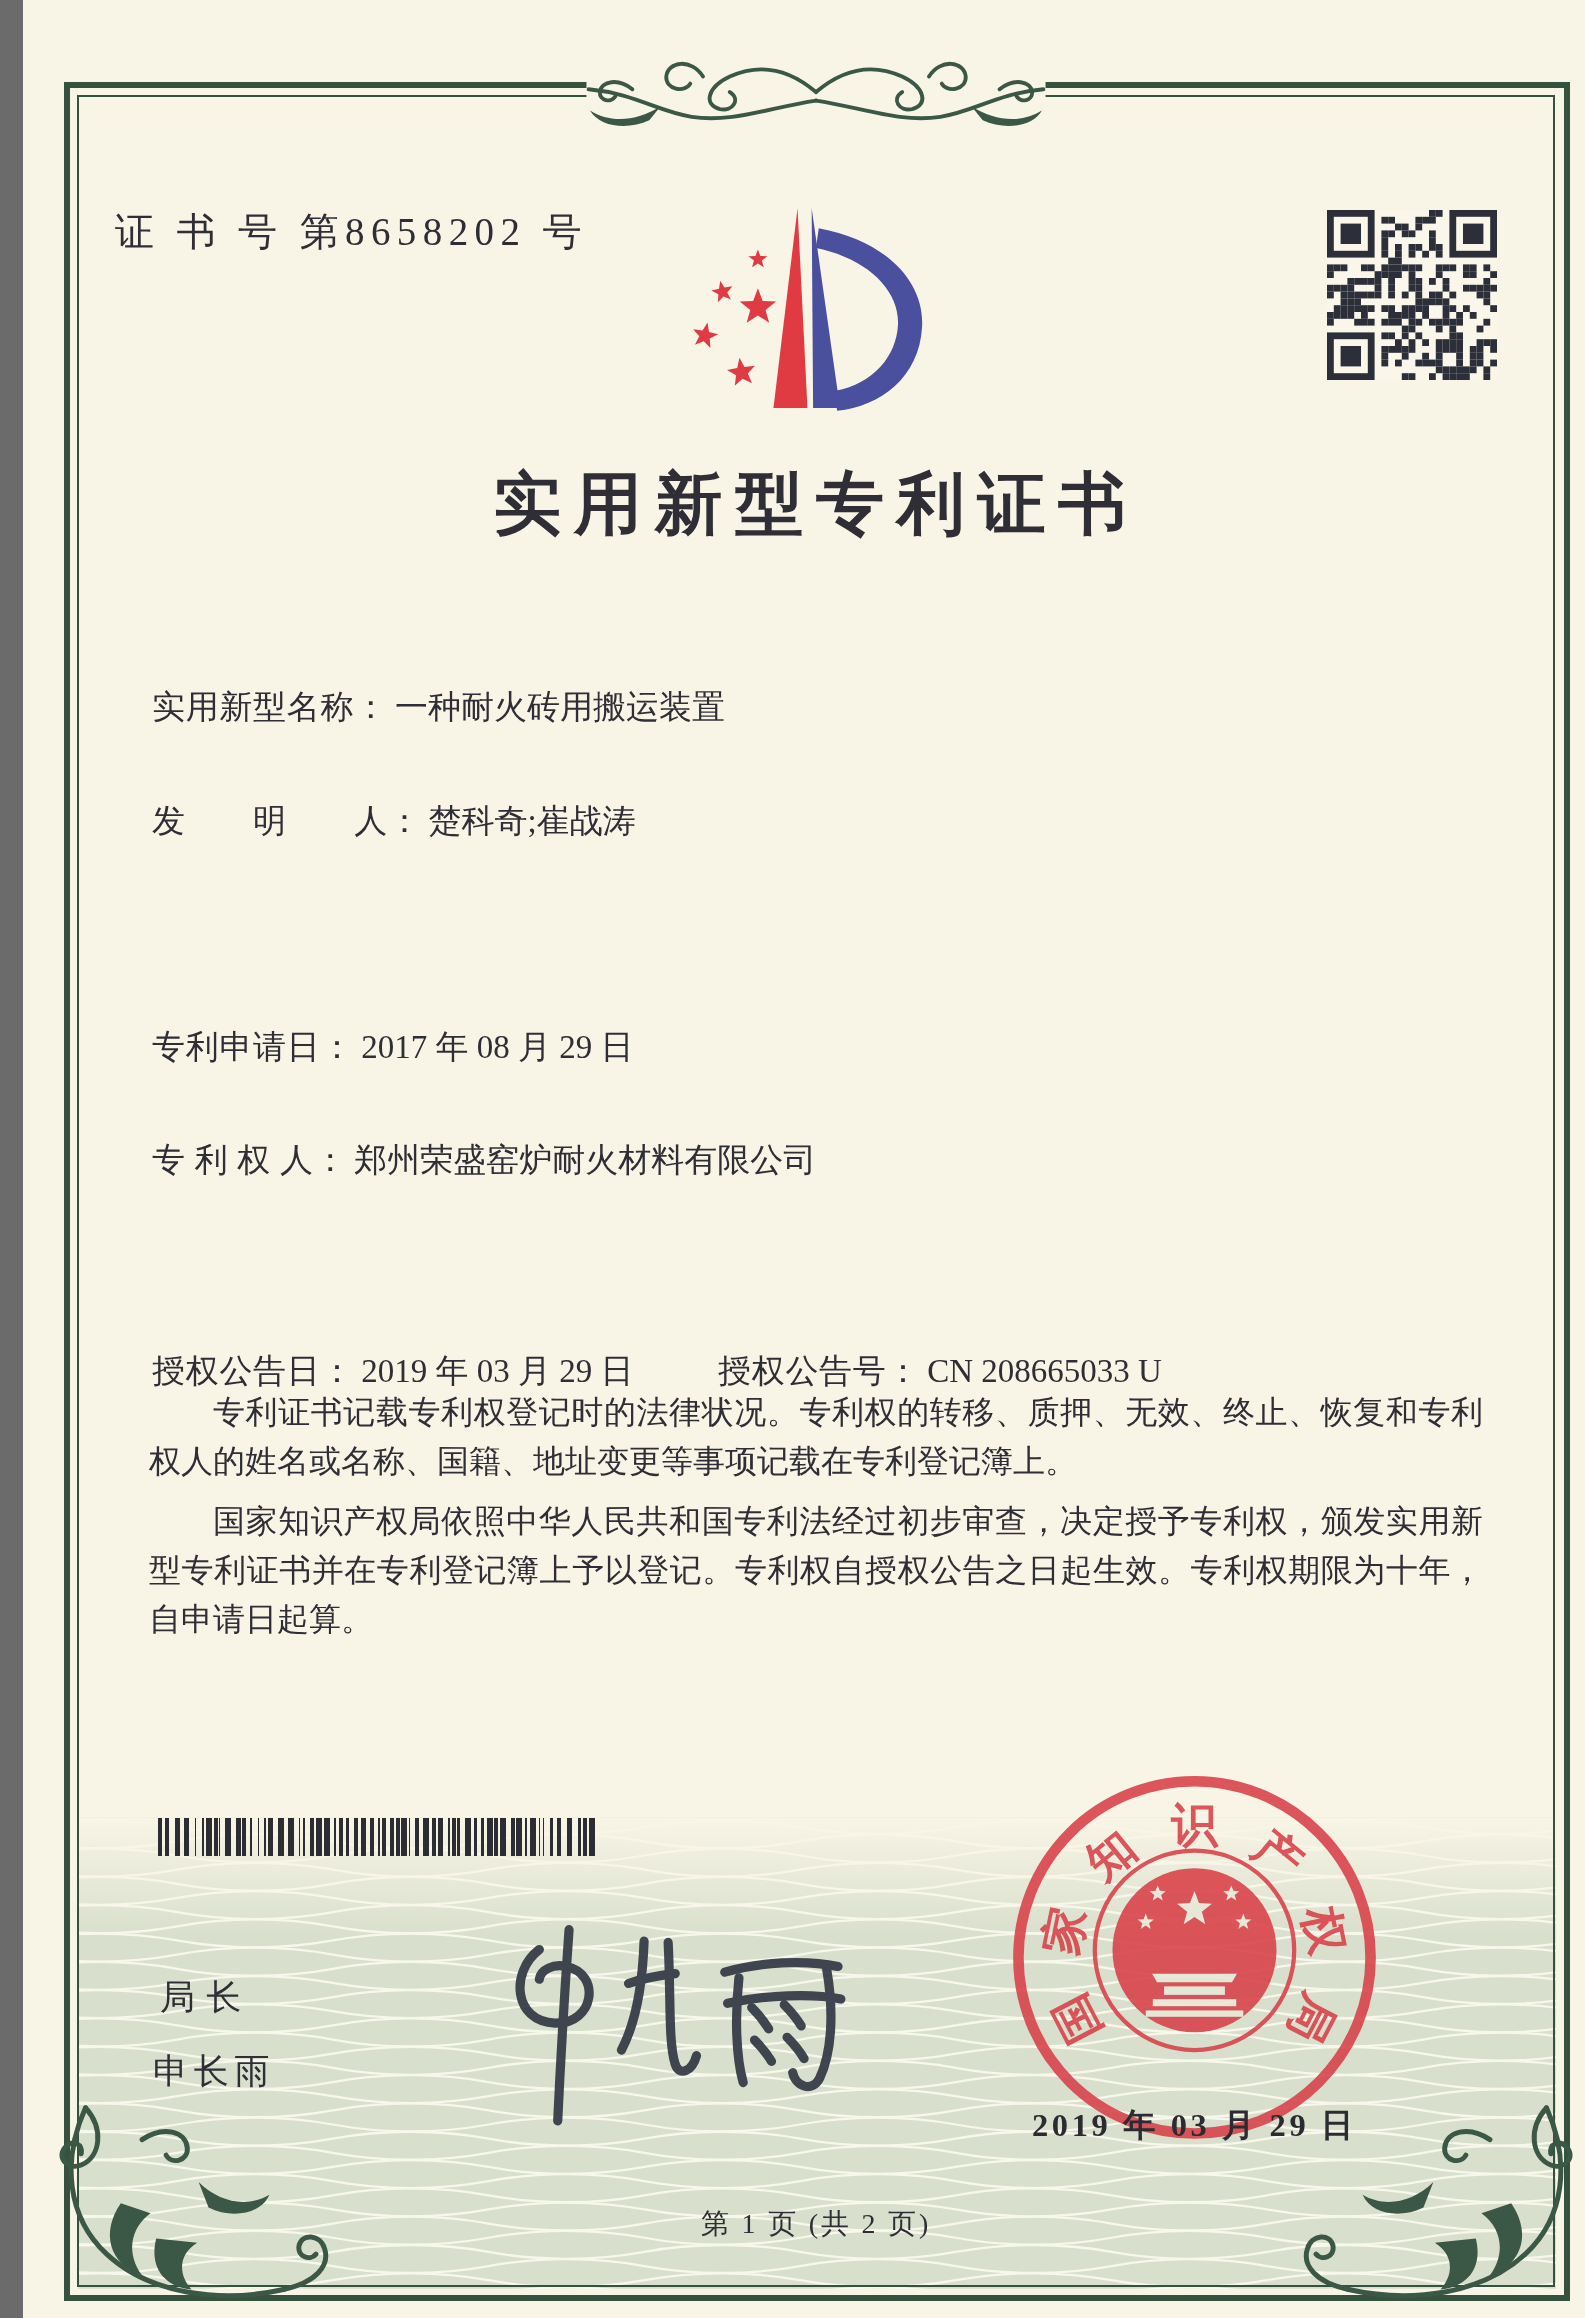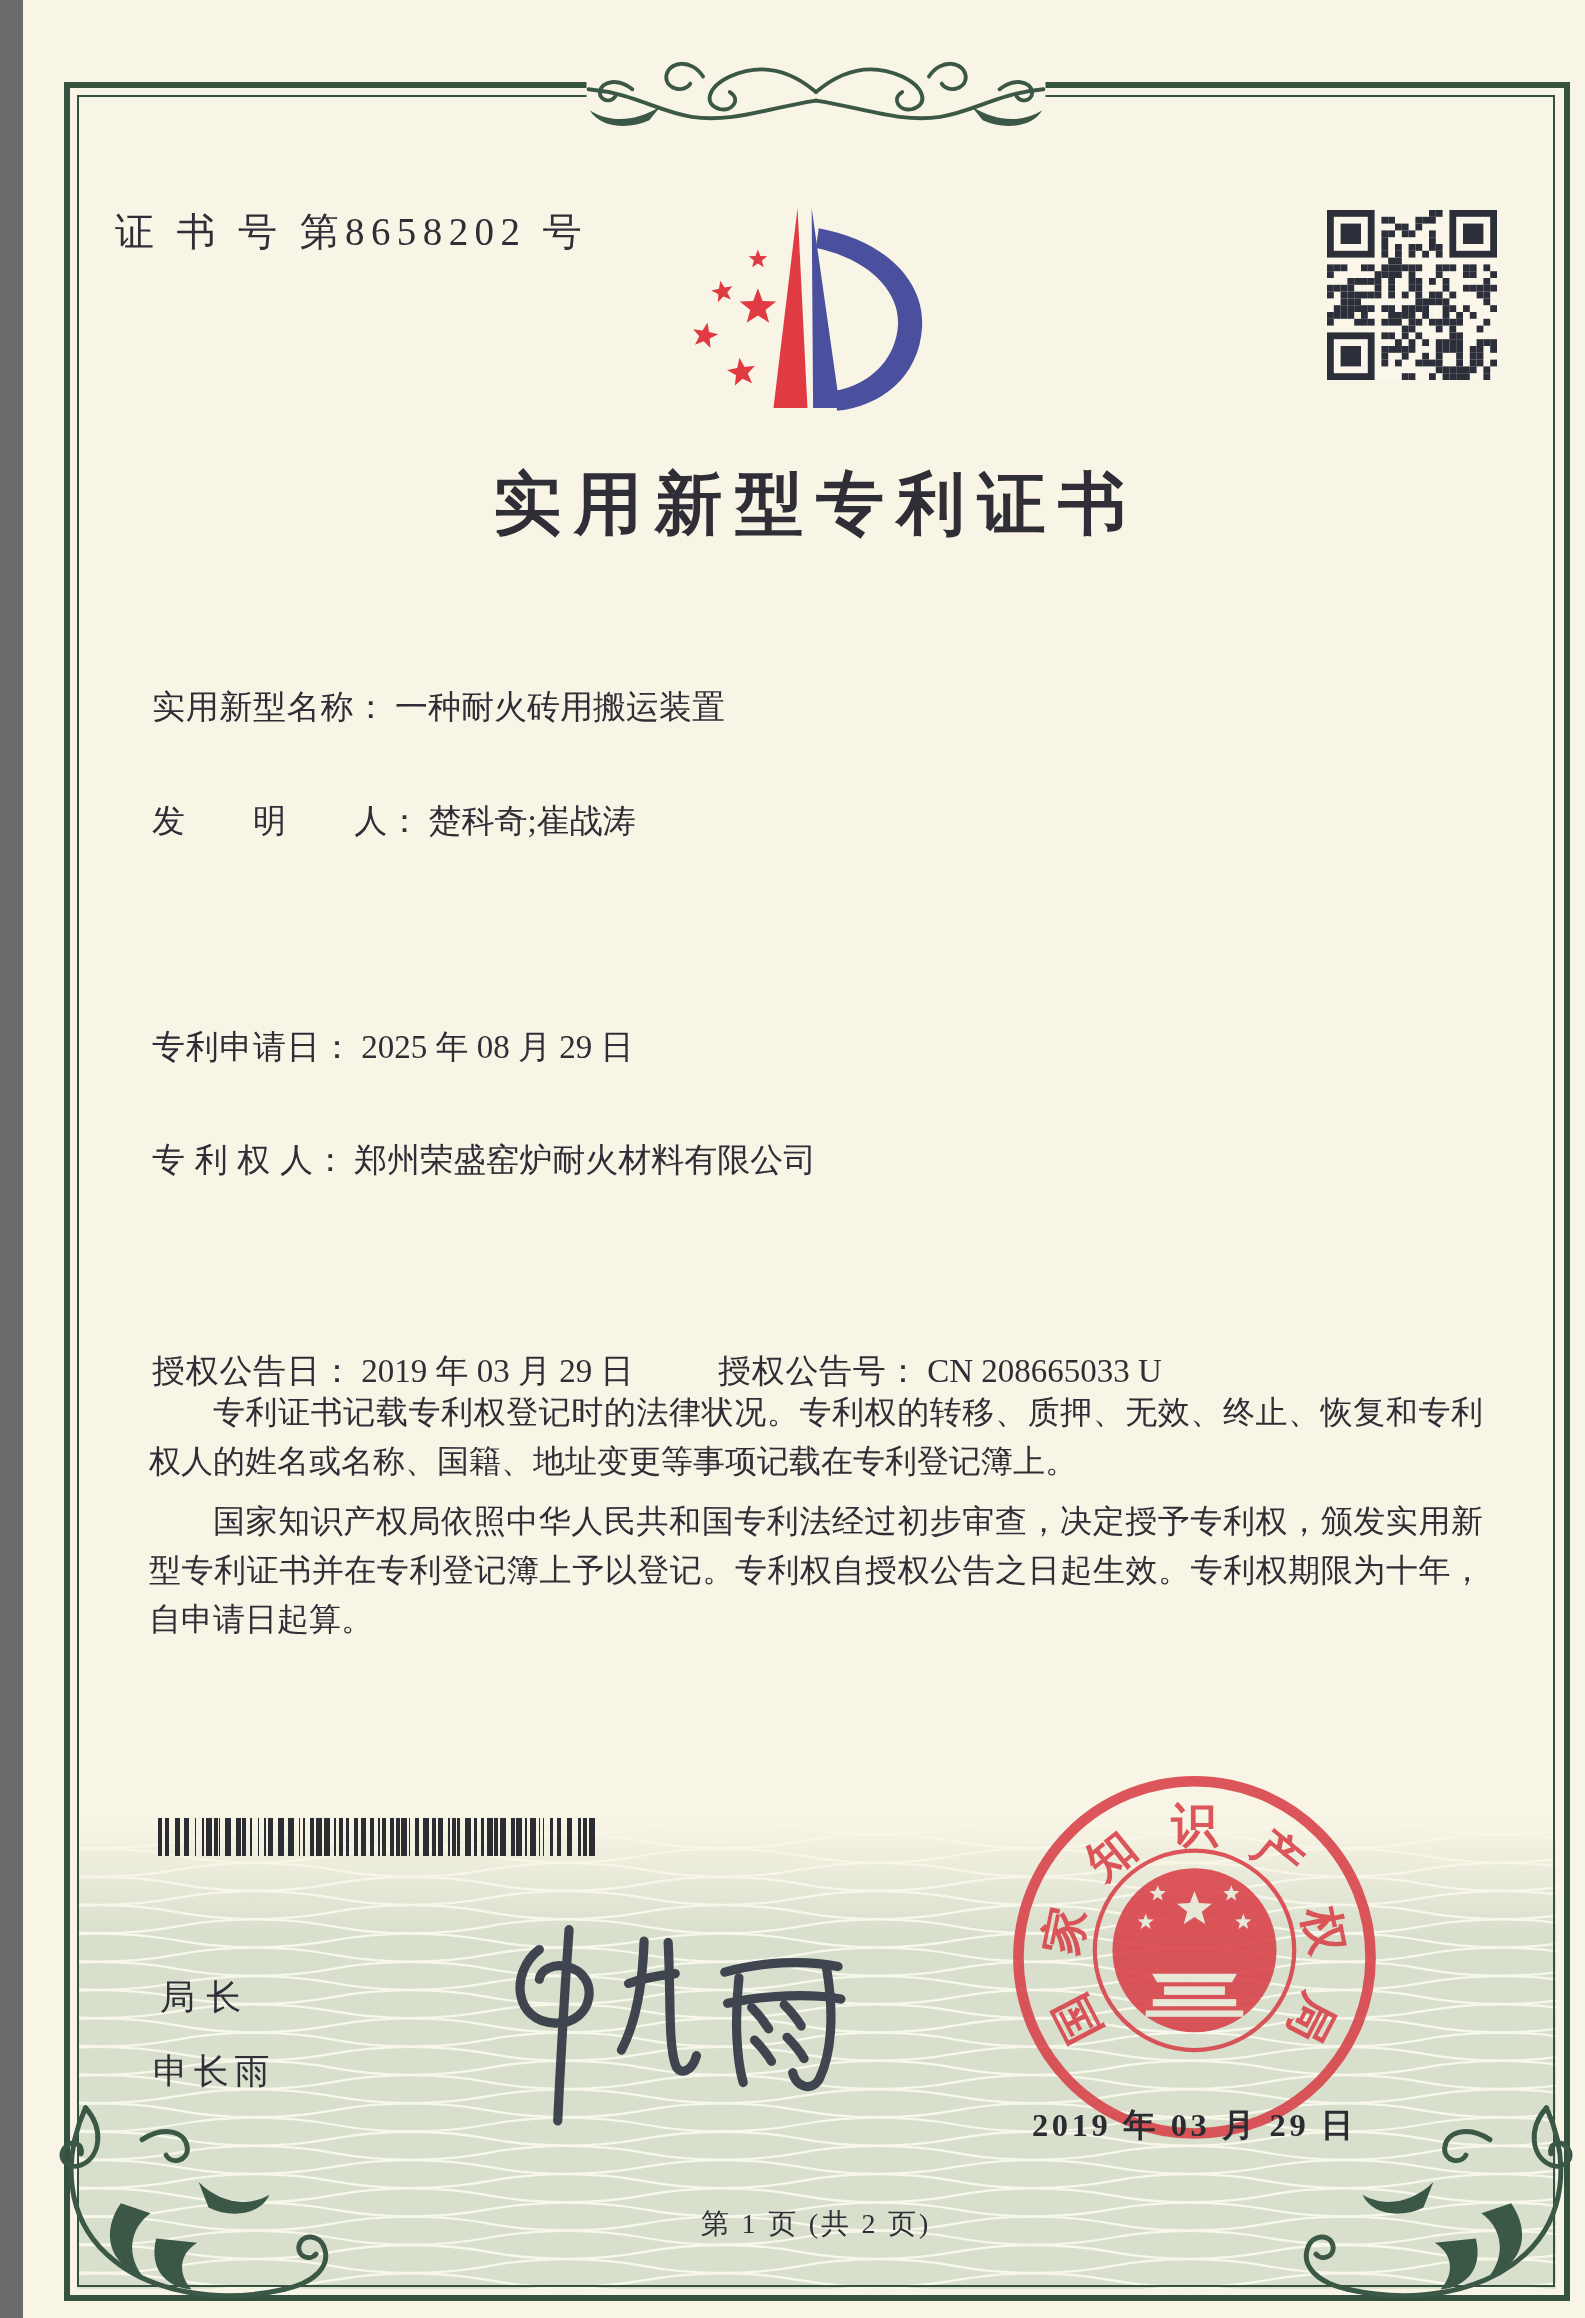--- a/index.html
+++ b/index.html
@@ -360,21 +360,21 @@
 
   <div class="title">实用新型专利证书</div>
 
   <div class="field" style="top:685px">
     <span class="lab">实用新型名称：</span><span class="val">一种耐火砖用搬运装置</span>
   </div>
   <div class="field" style="top:799px">
     <span class="lab">发　　明　　人：</span><span class="val">楚科奇;崔战涛</span>
   </div>
   <div class="field" style="top:1025px">
-    <span class="lab">专利申请日：</span><span class="val">2025 年 08 月 29 日</span>
+    <span class="lab">专利申请日：</span><span class="val">2017 年 08 月 29 日</span>
   </div>
   <div class="field" style="top:1138px">
     <span class="lab">专 利 权 人：</span><span class="val">郑州荣盛窑炉耐火材料有限公司</span>
   </div>
 
   <div class="field" style="top:1349px">
     <span class="lab">授权公告日：</span><span class="val">2019 年 03 月 29 日</span>
   </div>
   <div class="field grant2" style="top:1349px">
     <span class="lab">授权公告号：</span><span class="val">CN 208665033 U</span>

